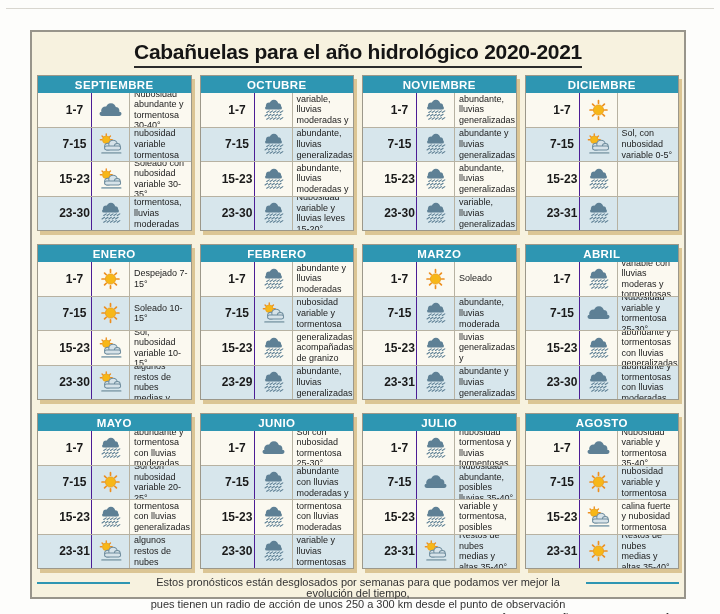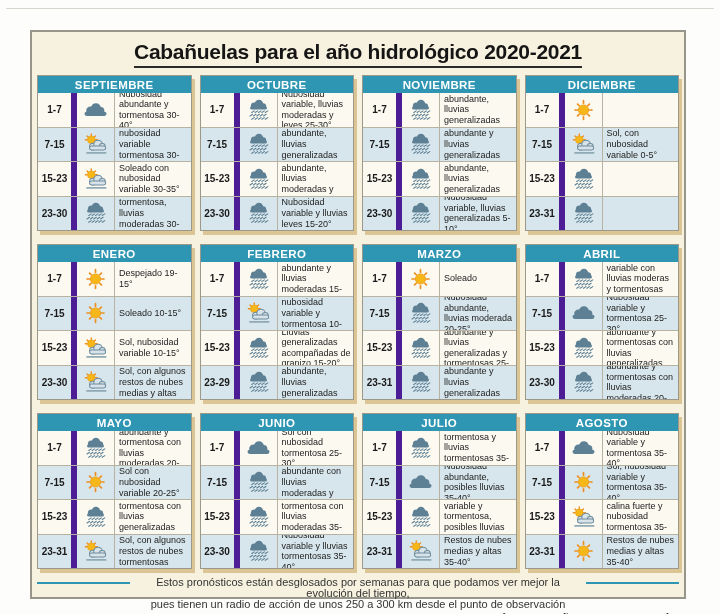--- a/index.html
+++ b/index.html
@@ -40,22 +40,23 @@
     background:var(--header-bar,#2E96B2);
     color:#fff;font-weight:700;font-size:11.5px;letter-spacing:.4px;
     text-align:center;padding:3px 0 2px 0;flex:0 0 auto;
   }
   .wk{display:flex;flex:1 1 0;min-height:0;align-items:stretch;overflow:hidden;}
   .wk + .wk{border-top:1px solid #b7b2a2;}
   .wk:nth-child(odd){background:var(--row-blue,#D7E6EC);} 
   .wk:nth-child(even){background:var(--row-light,#FBF9F0);}
   .dates{
     flex:0 0 33px;display:flex;align-items:center;justify-content:center;
-    font-size:10px;font-weight:700;color:#1a1a1a;
-    border-right:6px solid #4c1d95;
+    font-size:12px;font-weight:700;color:#1a1a1a;
+    border-right:1px solid #4c1d95;
+    margin-left:20px;
   }
   .ico{
     flex:0 0 37px;display:flex;align-items:center;justify-content:center;
     border-right:1px solid #b7b2a2;
   }
   .wicon{width:29px;height:22px;display:block;}
   .txt{
     flex:1 1 auto;padding:2px 2px 2px 4px;
     font-size:9px;line-height:10.6px;color:#222;
     display:flex;flex-direction:column;justify-content:center;
@@ -295,21 +296,21 @@
       </section>
       <section class="card">
         <header class="mhead">ENERO</header>
         <div class="wk">
           <div class="dates">1-7</div>
           <div class="ico">
             <svg class="wicon" viewBox="0 0 34 26" aria-hidden="true">
               <use href="#i-sun" xlink:href="#i-sun"></use>
             </svg>
           </div>
-          <div class="txt">Despejado 19-15°</div>
+          <div class="txt">Despejado 7-15°</div>
         </div>
         <div class="wk">
           <div class="dates">7-15</div>
           <div class="ico">
             <svg class="wicon" viewBox="0 0 34 26" aria-hidden="true">
               <use href="#i-sun" xlink:href="#i-sun"></use>
             </svg>
           </div>
           <div class="txt">Soleado 10-15°</div>
         </div>

